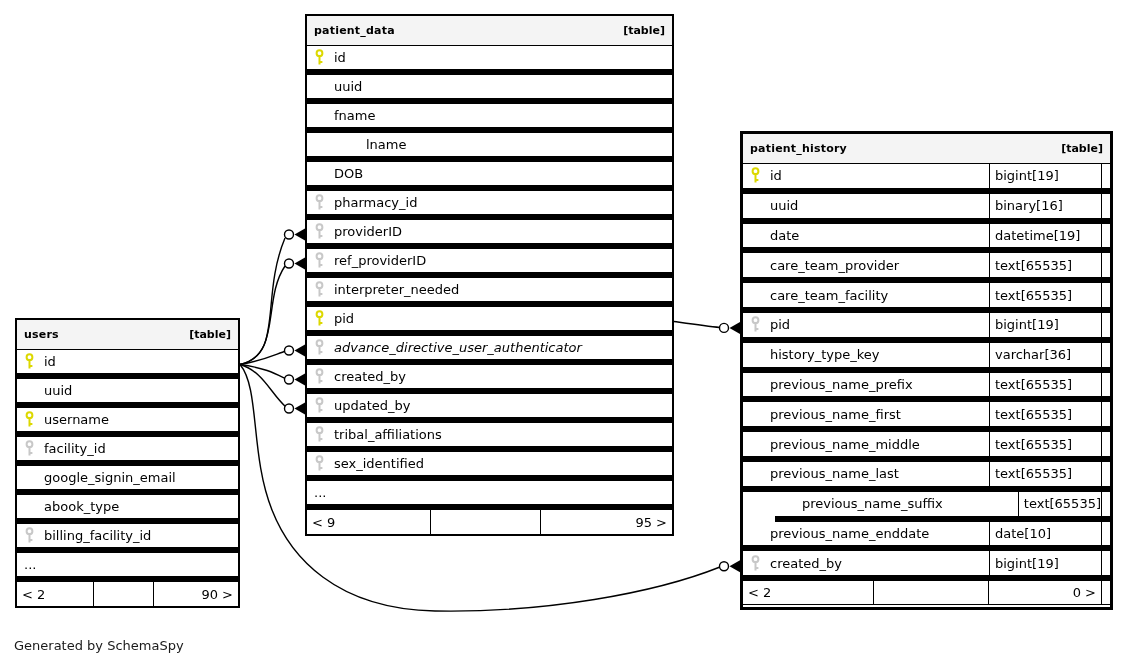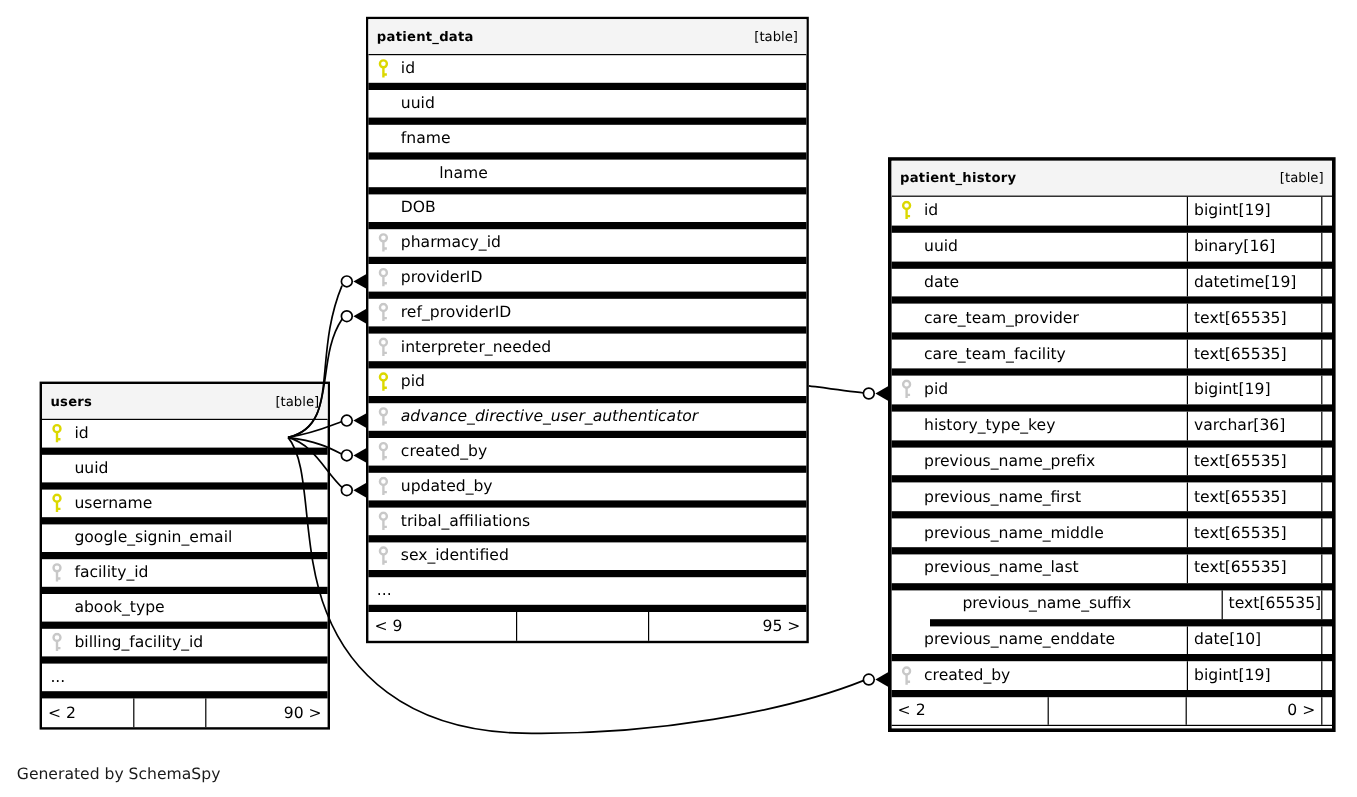--- a/index.html
+++ b/index.html
@@ -8,41 +8,41 @@
     font-family:"DejaVu Sans", sans-serif; color:#000; overflow:hidden;
   }
   .tbl {position:absolute; background:#fff; border:2px solid #000; box-sizing:border-box;}
   .tbl.focal {border-width:3px;}
   .hdr {
     height:30px; background:#f4f4f4; border-bottom:1px solid #000;
     display:flex; justify-content:space-between; align-items:center;
     padding:0 7px; box-sizing:border-box; font-size:11px;
   }
   .tname {font-weight:bold; letter-spacing:0.2px;}
-  .badge {font-weight:normal;}
+  .badge {font-weight:bold;}
   .row {display:flex; align-items:stretch; border-bottom:6px solid #000000; box-sizing:border-box; font-size:13px;}
   .namecell {display:flex; align-items:center; padding-left:7px; box-sizing:border-box;}
   .keyslot {width:11px; margin-right:9px; flex:none; display:flex; align-items:center;}
   .collabel {white-space:nowrap;}
   .typecell {border-left:1px solid #000; padding-left:5px; box-sizing:border-box; display:flex; align-items:center; flex:1; white-space:nowrap;}
   .gapcell {border-left:1px solid #000; box-sizing:border-box; flex:none;}
   .ftr {display:flex; align-items:stretch; font-size:13px; box-sizing:border-box;}
   .fc {box-sizing:border-box; display:flex; align-items:center;}
   .fc.first {padding-left:5px; border-right:1px solid #000;}
   .fc.mid {border-right:1px solid #000;}
   .fc.last {flex:1; justify-content:flex-end; padding-right:5px;}
   .caption {position:absolute; left:14px; top:638px; font-size:13px; color:#1a1a1a;}
   .edges {position:absolute; left:0; top:0; pointer-events:none;}
 </style>
 </head>
 <body>
 
 <div class="canvas">
   <div id="tables">
-      <div class="tbl" style="left: 33px; top: 318px; width: 242px;">
+      <div class="tbl" style="left: 15px; top: 318px; width: 225px;">
         <div class="hdr" style="height: 30px; background: rgb(244, 244, 244);">
           <span class="tname">users</span>
           <span class="badge">[table]</span>
         </div>
         <div class="row" style="height: 29px;">
           <div class="namecell" style="flex: 1 1 0%;">
             <span class="keyslot">
               <svg width="11" height="17" viewBox="0 0 11 17">
                 <circle cx="5.5" cy="4.2" r="2.9" fill="none" stroke="#dcd800" stroke-width="2"></circle>
                 <path d="M5.5 7.1 L5.5 15.6 M5.5 13.1 L8.4 13.1" stroke="#dcd800" stroke-width="2" fill="none"></path>
@@ -63,33 +63,33 @@
               <svg width="11" height="17" viewBox="0 0 11 17">
                 <circle cx="5.5" cy="4.2" r="2.9" fill="none" stroke="#dcd800" stroke-width="2"></circle>
                 <path d="M5.5 7.1 L5.5 15.6 M5.5 13.1 L8.4 13.1" stroke="#dcd800" stroke-width="2" fill="none"></path>
               </svg>
             </span>
             <span class="collabel">username</span>
           </div>
         </div>
         <div class="row" style="height: 29px;">
           <div class="namecell" style="flex: 1 1 0%;">
+            <span class="keyslot">
+              <svg width="11" height="17" viewBox="0 0 11 17">
+                <circle cx="5.5" cy="4.2" r="2.9" fill="none" stroke="#c8c8c8" stroke-width="2"></circle>
+                <path d="M5.5 7.1 L5.5 15.6 M5.5 13.1 L8.4 13.1" stroke="#c8c8c8" stroke-width="2" fill="none"></path>
+              </svg>
+            </span>
+            <span class="collabel">facility_id</span>
+          </div>
+        </div>
+        <div class="row" style="height: 29px;">
+          <div class="namecell" style="flex: 1 1 0%;">
             <span class="keyslot"></span>
             <span class="collabel">google_signin_email</span>
-          </div>
-        </div>
-        <div class="row" style="height: 29px;">
-          <div class="namecell" style="flex: 1 1 0%;">
-            <span class="keyslot">
-              <svg width="11" height="17" viewBox="0 0 11 17">
-                <circle cx="5.5" cy="4.2" r="2.9" fill="none" stroke="#c8c8c8" stroke-width="2"></circle>
-                <path d="M5.5 7.1 L5.5 15.6 M5.5 13.1 L8.4 13.1" stroke="#c8c8c8" stroke-width="2" fill="none"></path>
-              </svg>
-            </span>
-            <span class="collabel">facility_id</span>
           </div>
         </div>
         <div class="row" style="height: 29px;">
           <div class="namecell" style="flex: 1 1 0%;">
             <span class="keyslot"></span>
             <span class="collabel">abook_type</span>
           </div>
         </div>
         <div class="row" style="height: 29px;">
           <div class="namecell" style="flex: 1 1 0%;">

